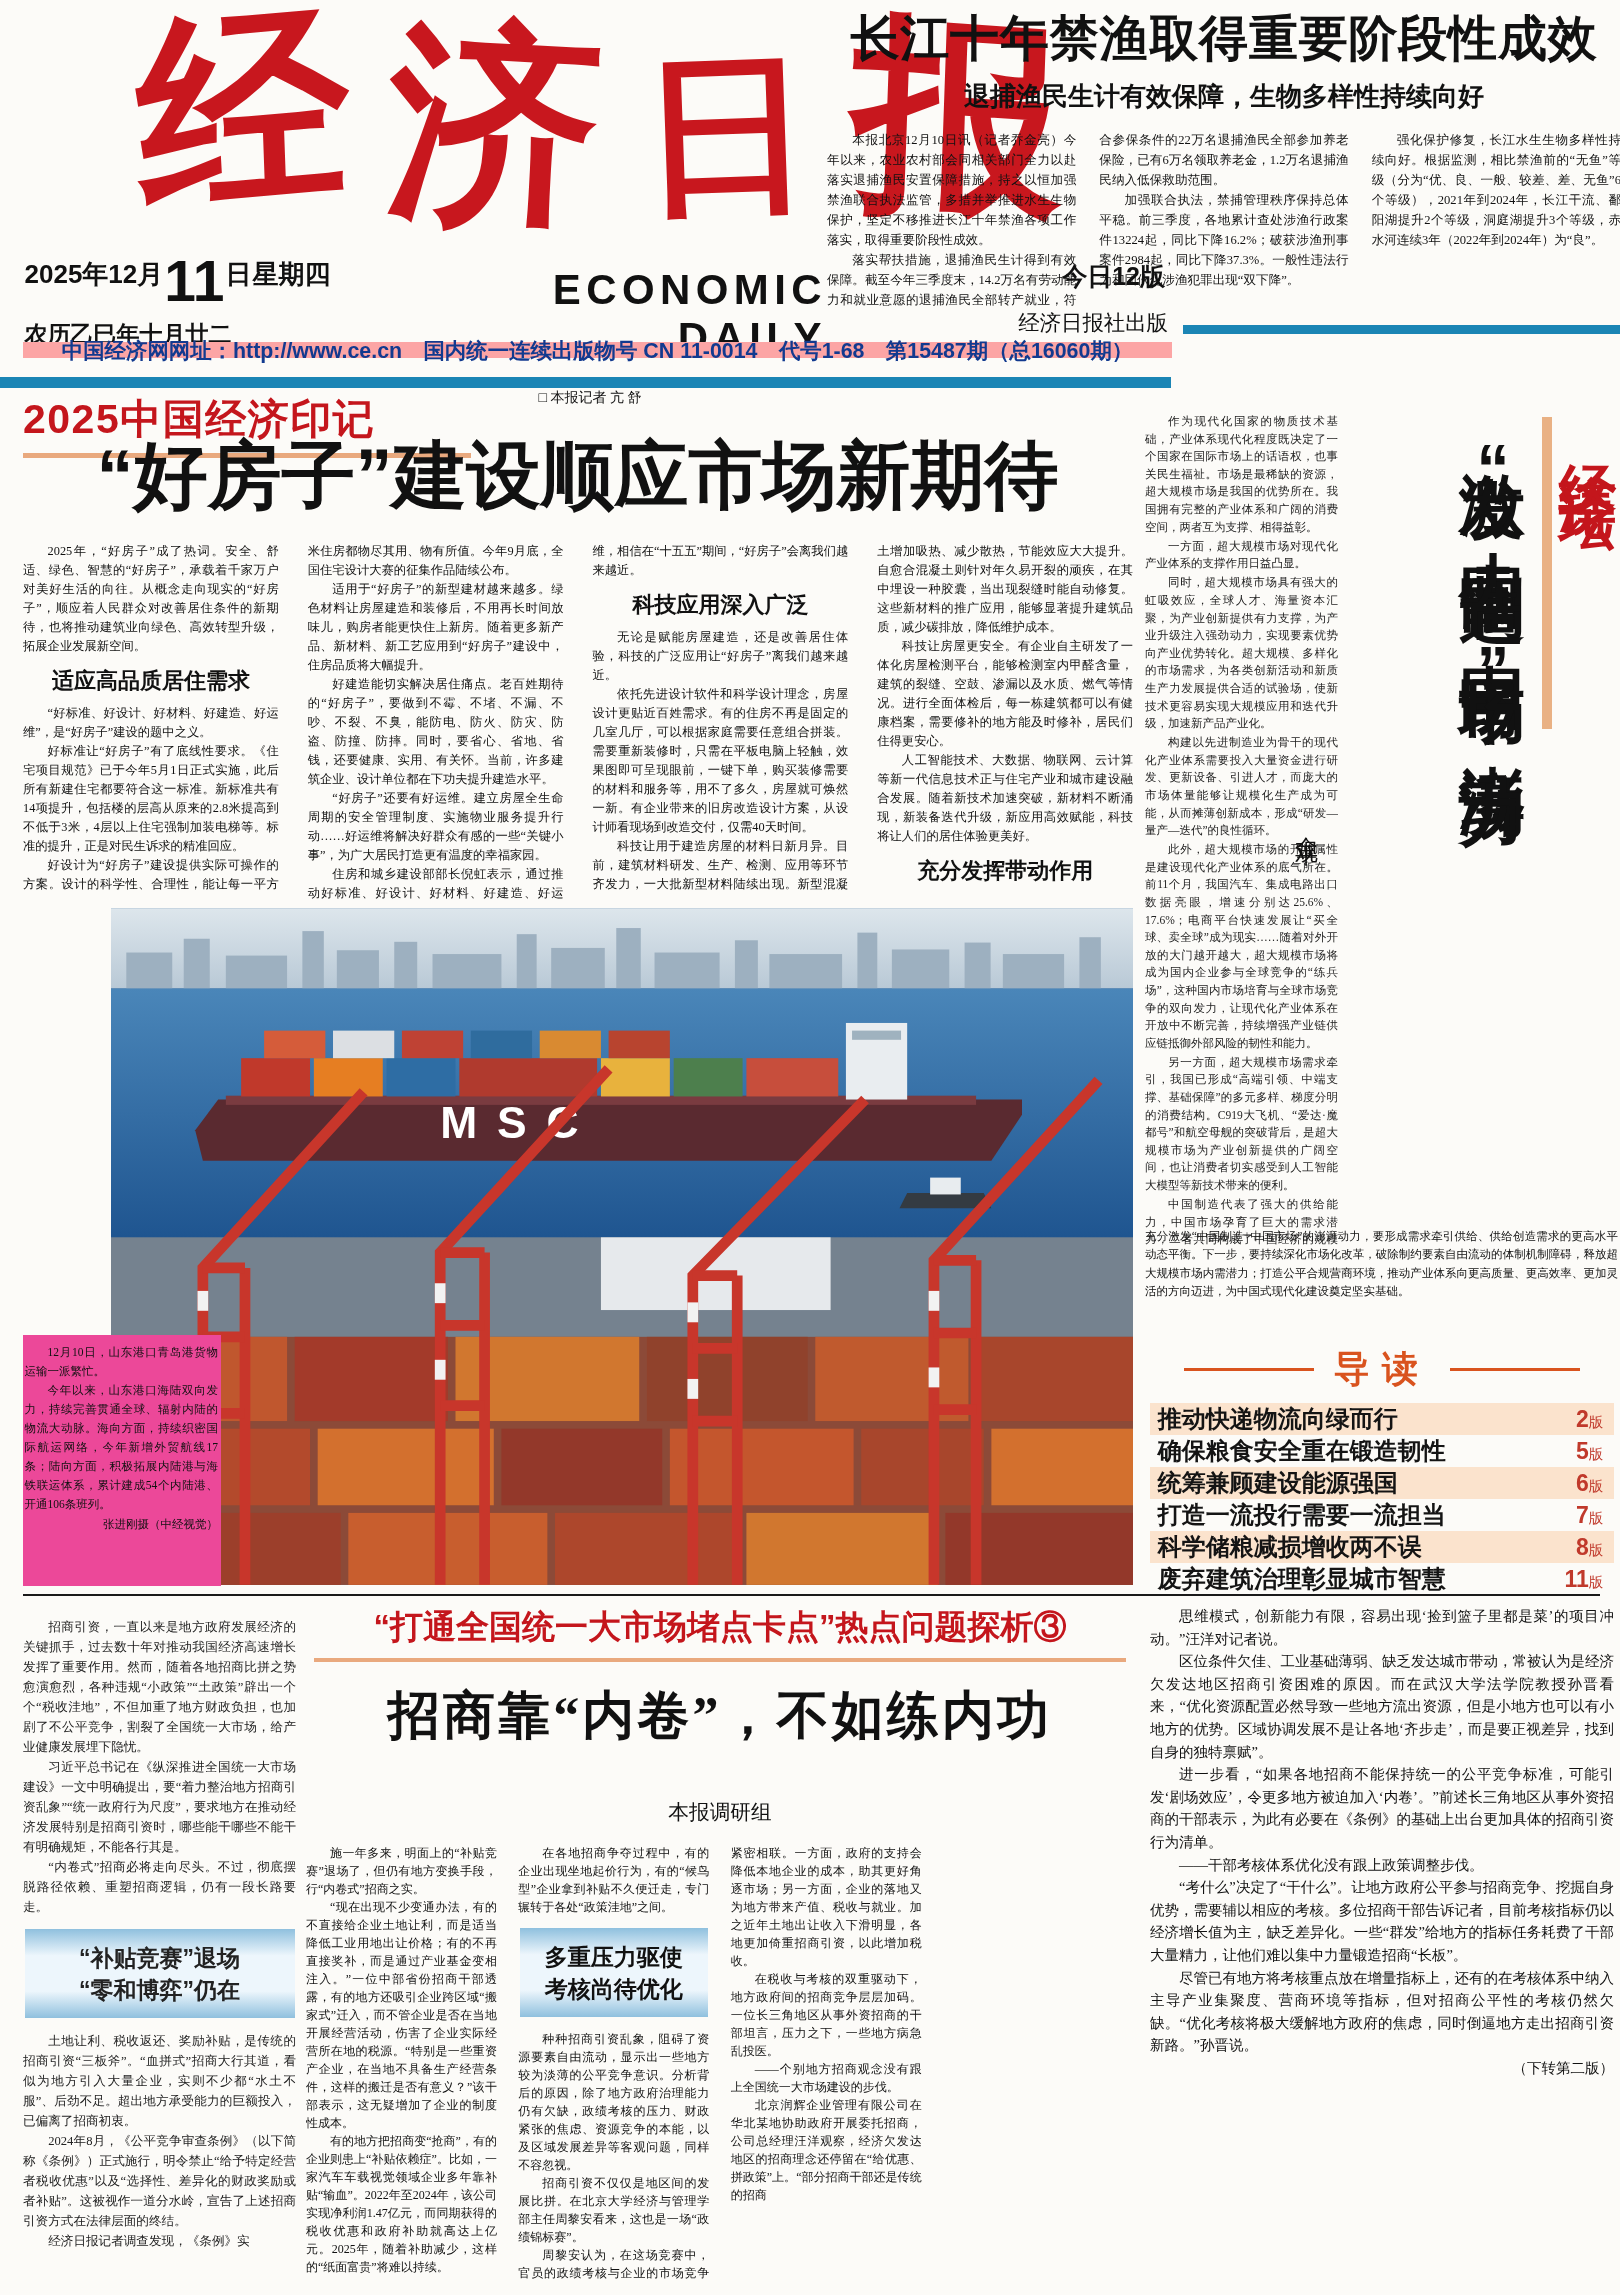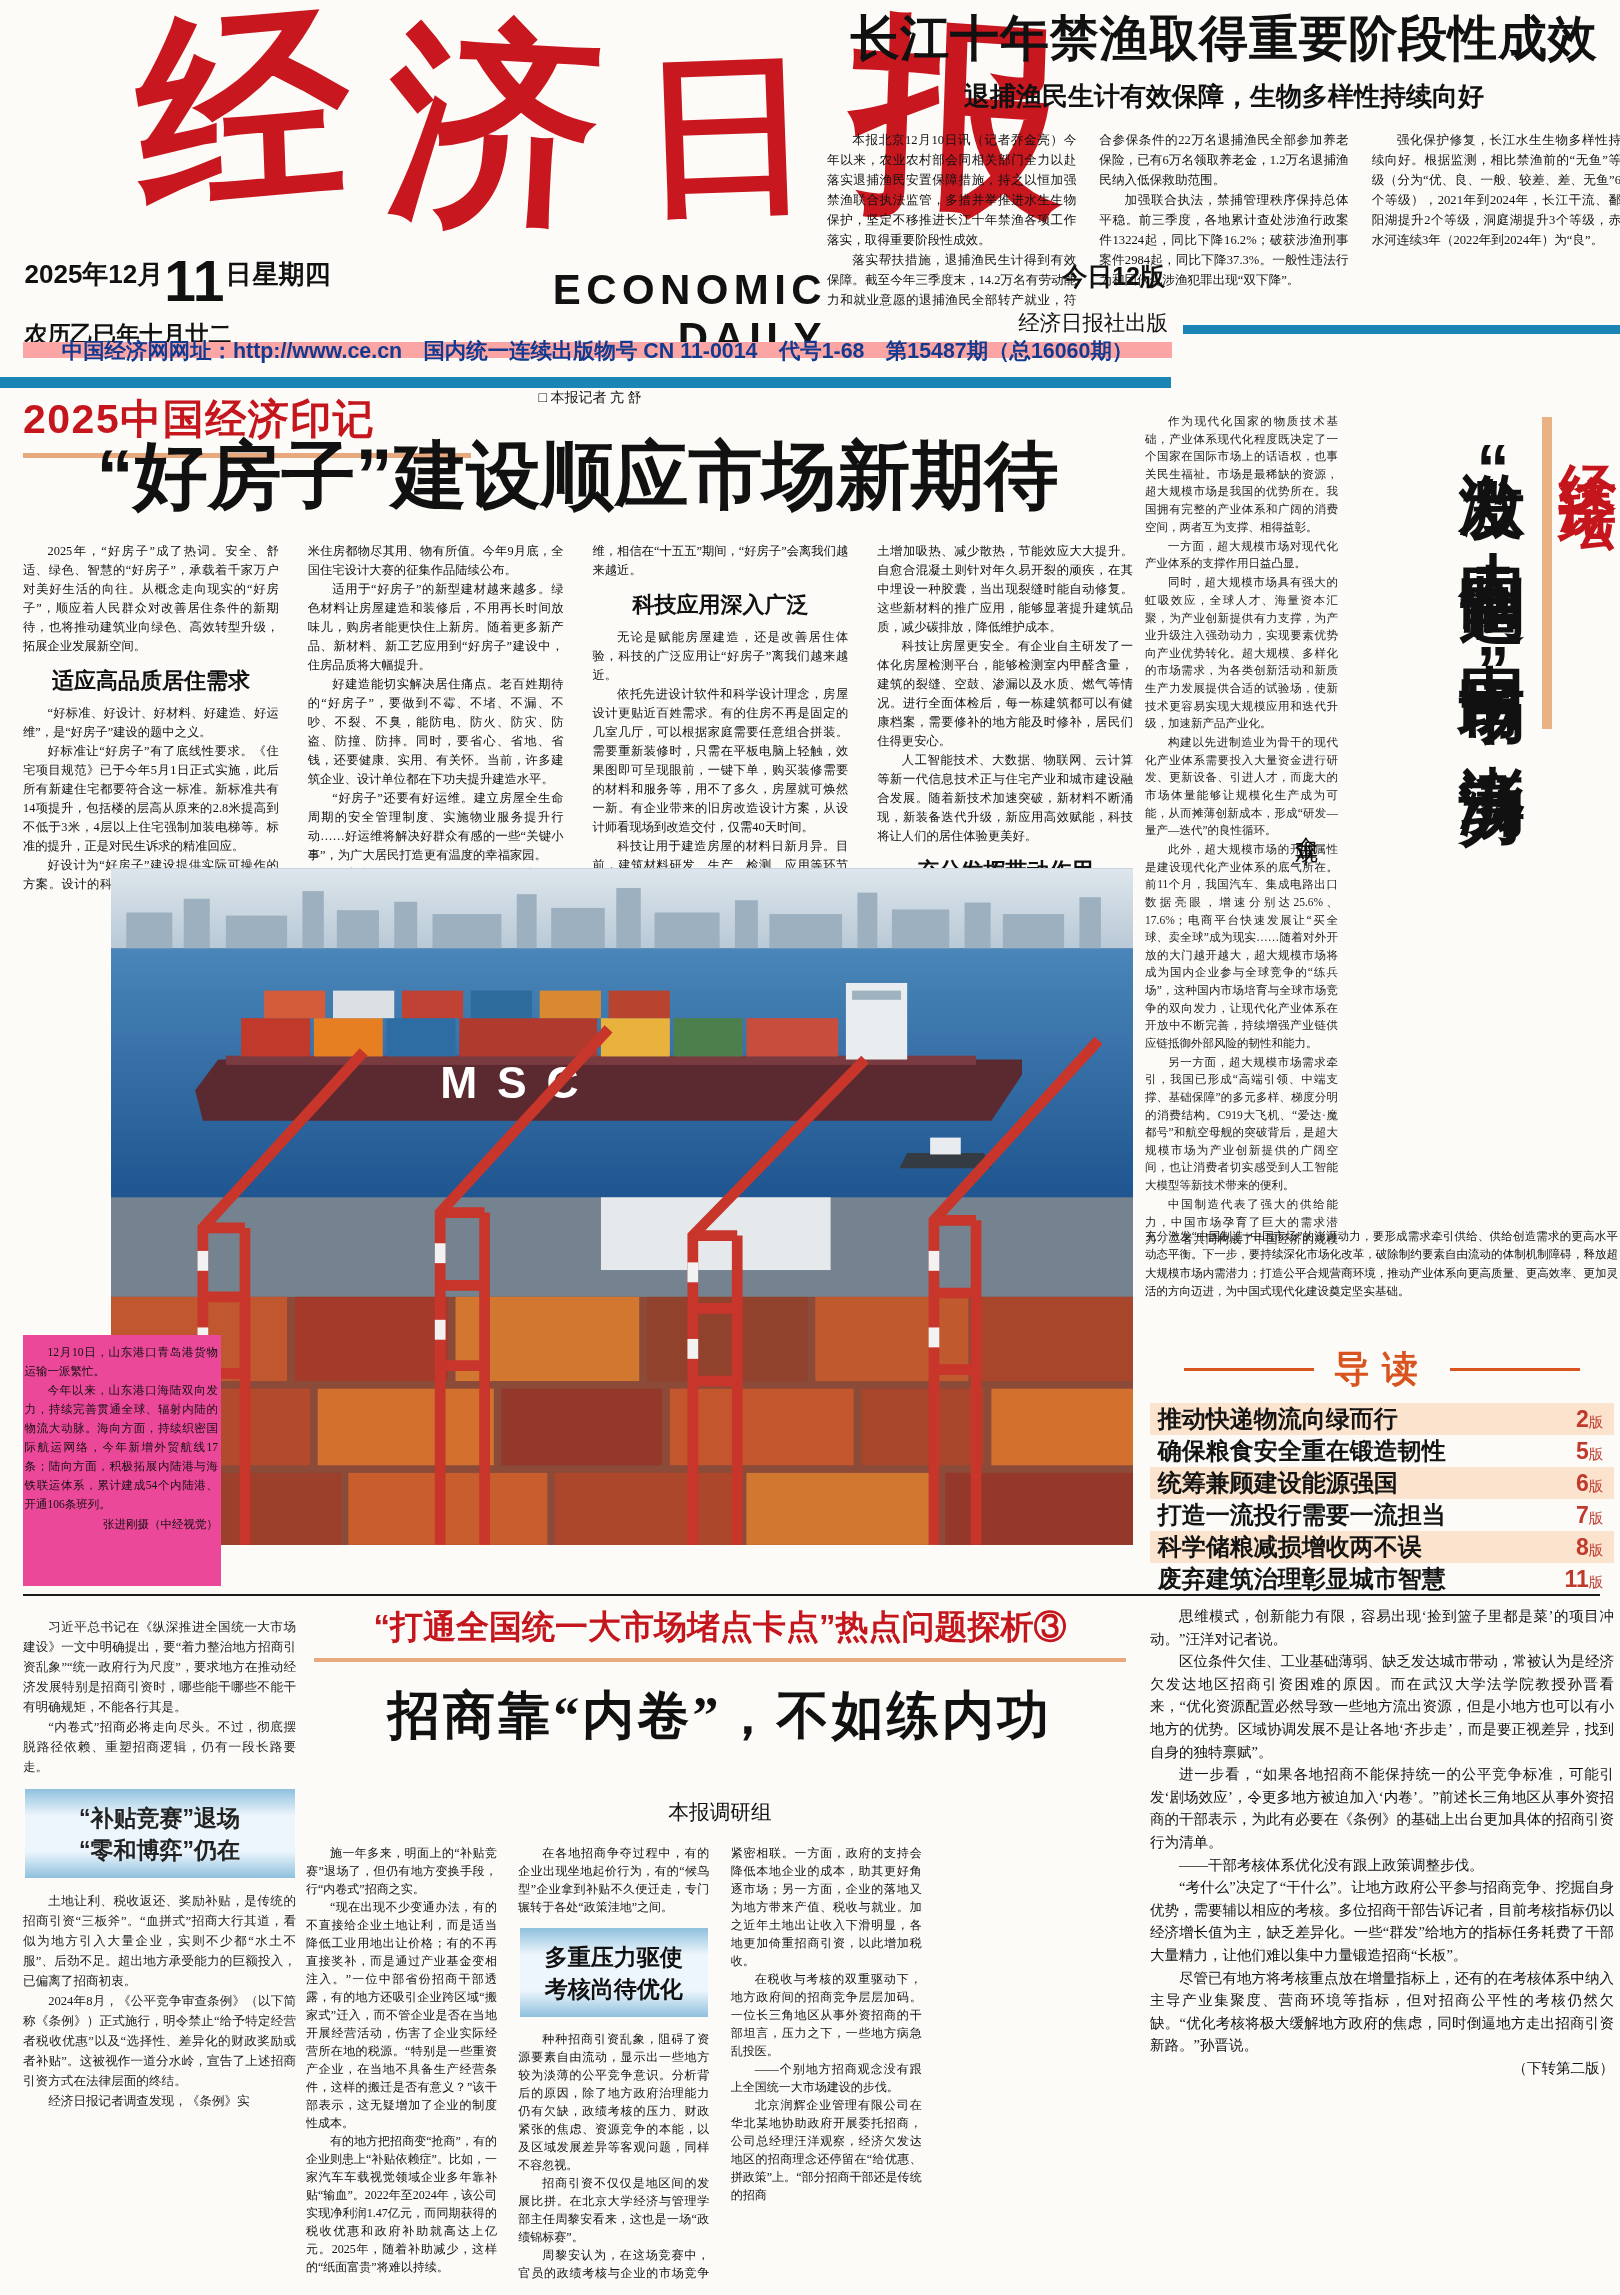--- a/index.html
+++ b/index.html
@@ -60,21 +60,21 @@
                   font-family:"Liberation Sans",sans-serif;font-weight:900;font-size:66px;letter-spacing:5.4px;line-height:1.3;}
   #forum-byline{position:absolute;right:299px;top:475px;writing-mode:vertical-rl;text-orientation:upright;
                 font-size:23px;letter-spacing:4.6px;}
   #forum-body{position:absolute;left:0;top:70px;width:193px;height:835px;overflow:hidden;
               font-size:11.5px;line-height:17.6px;text-align:justify;color:#222;}
   #forum-body .para{margin:0 0 1.5px;}
   #forum-tail{position:absolute;left:0;bottom:34px;width:473px;height:74px;overflow:hidden;
               font-size:11.5px;line-height:18.4px;text-align:justify;}
 
   
-  #photo{position:absolute;left:111px;top:868px;width:1022px;height:677px;background:#2d5f95;overflow:hidden;}
+  #photo{position:absolute;left:111px;top:908px;width:1022px;height:677px;background:#2d5f95;overflow:hidden;}
   #caption{position:absolute;left:23px;top:1335px;width:198px;height:251px;background:#ec4899;z-index:4;
            font-size:11.5px;line-height:19px;text-align:justify;padding:7.7px 3.1px 0 1.5px;}
   #caption .credit{text-align:right;text-indent:0;margin-top:1.5px;}
 
   
   #guide{position:absolute;left:1150px;top:1345px;width:464px;}
   #guide-head{display:flex;align-items:center;justify-content:center;gap:20px;margin-bottom:9.2px;}
   #guide-head .ln{width:130px;height:3.8px;background:#d9531e;}
   #guide-head .t{font-family:"Liberation Sans",sans-serif;font-weight:900;font-size:36px;color:#d9531e;letter-spacing:12.3px;}
   .g-row{height:32px;display:flex;align-items:center;justify-content:space-between;padding:0 10.7px 0 7.7px;}
@@ -328,20 +328,21 @@
       </div>
       <div class="g-row" data-name="guide-item">
         <span class="g-title">废弃建筑治理彰显城市智慧</span>
         <span class="g-page"><span class="n">11</span><span class="u">版</span></span>
       </div>
     </div>
   </div>
 
   <div id="bot-rule" data-name="bottom-section-rule"></div>
   <div id="bot-left" data-name="bottom-article-lede-column">
+      <p class="para" data-name="paragraph">招商引资，一直以来是地方政府发展经济的关键抓手，过去数十年对推动我国经济高速增长发挥了重要作用。然而，随着各地招商比拼之势愈演愈烈，各种违规“小政策”“土政策”辟出一个个“税收洼地”，不但加重了地方财政负担，也加剧了不公平竞争，割裂了全国统一大市场，给产业健康发展埋下隐忧。</p>
       <p class="para" data-name="paragraph">习近平总书记在《纵深推进全国统一大市场建设》一文中明确提出，要“着力整治地方招商引资乱象”“统一政府行为尺度”，要求地方在推动经济发展特别是招商引资时，哪些能干哪些不能干有明确规矩，不能各行其是。</p>
       <p class="para" data-name="paragraph">“内卷式”招商必将走向尽头。不过，彻底摆脱路径依赖、重塑招商逻辑，仍有一段长路要走。</p>
       <div class="sub-blue" data-name="subhead-box">“补贴竞赛”退场<br>“零和博弈”仍在</div>
       <p class="para" data-name="paragraph">土地让利、税收返还、奖励补贴，是传统的招商引资“三板斧”。“血拼式”招商大行其道，看似为地方引入大量企业，实则不少都“水土不服”、后劲不足。超出地方承受能力的巨额投入，已偏离了招商初衷。</p>
       <p class="para" data-name="paragraph">2024年8月，《公平竞争审查条例》（以下简称《条例》）正式施行，明令禁止“给予特定经营者税收优惠”以及“选择性、差异化的财政奖励或者补贴”。这被视作一道分水岭，宣告了上述招商引资方式在法律层面的终结。</p>
       <p class="para" data-name="paragraph">经济日报记者调查发现，《条例》实</p>
     </div>
   <div id="bot-series" data-name="bottom-series-label-box">
     <div class="txt" data-name="bottom-series-label">“打通全国统一大市场堵点卡点”热点问题探析③</div>
     <div class="bar" data-name="bottom-series-underline"></div>

